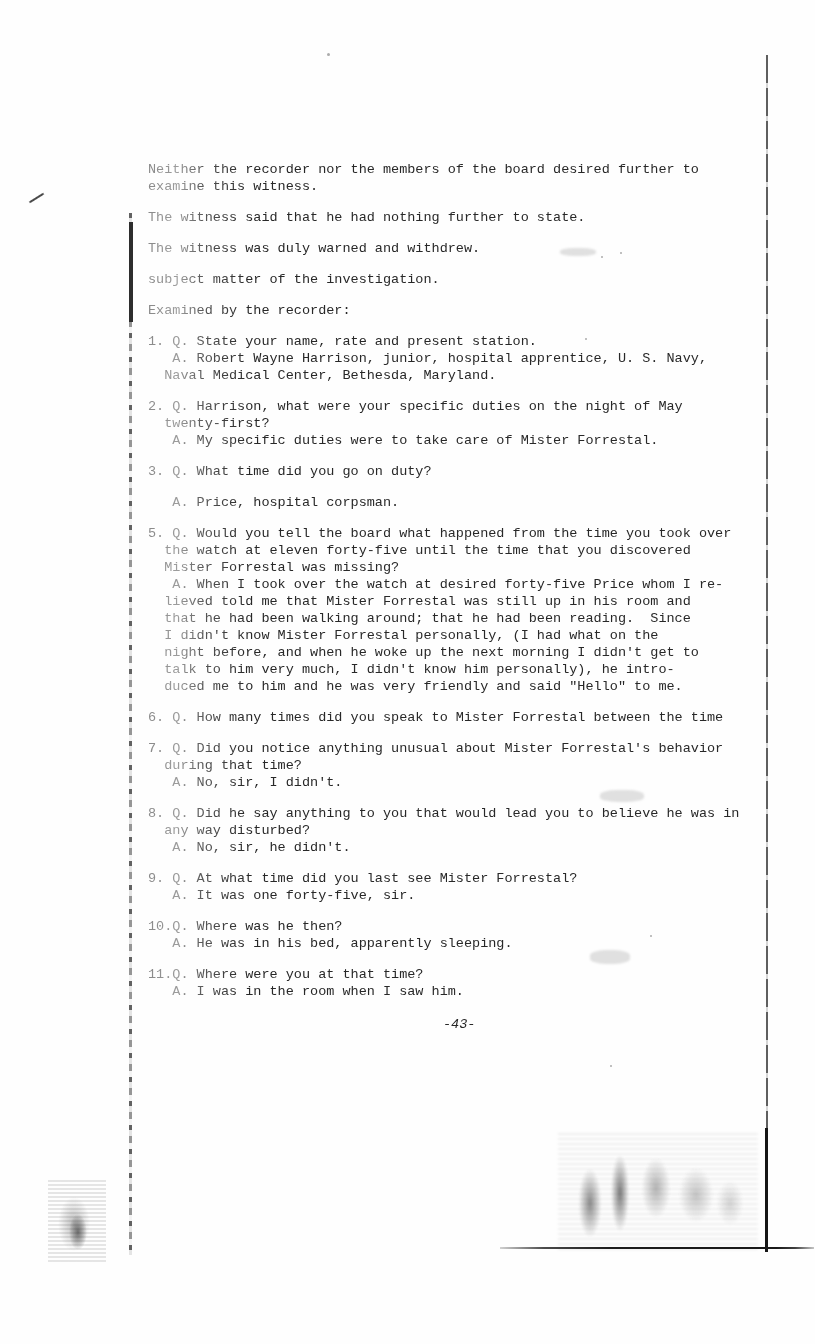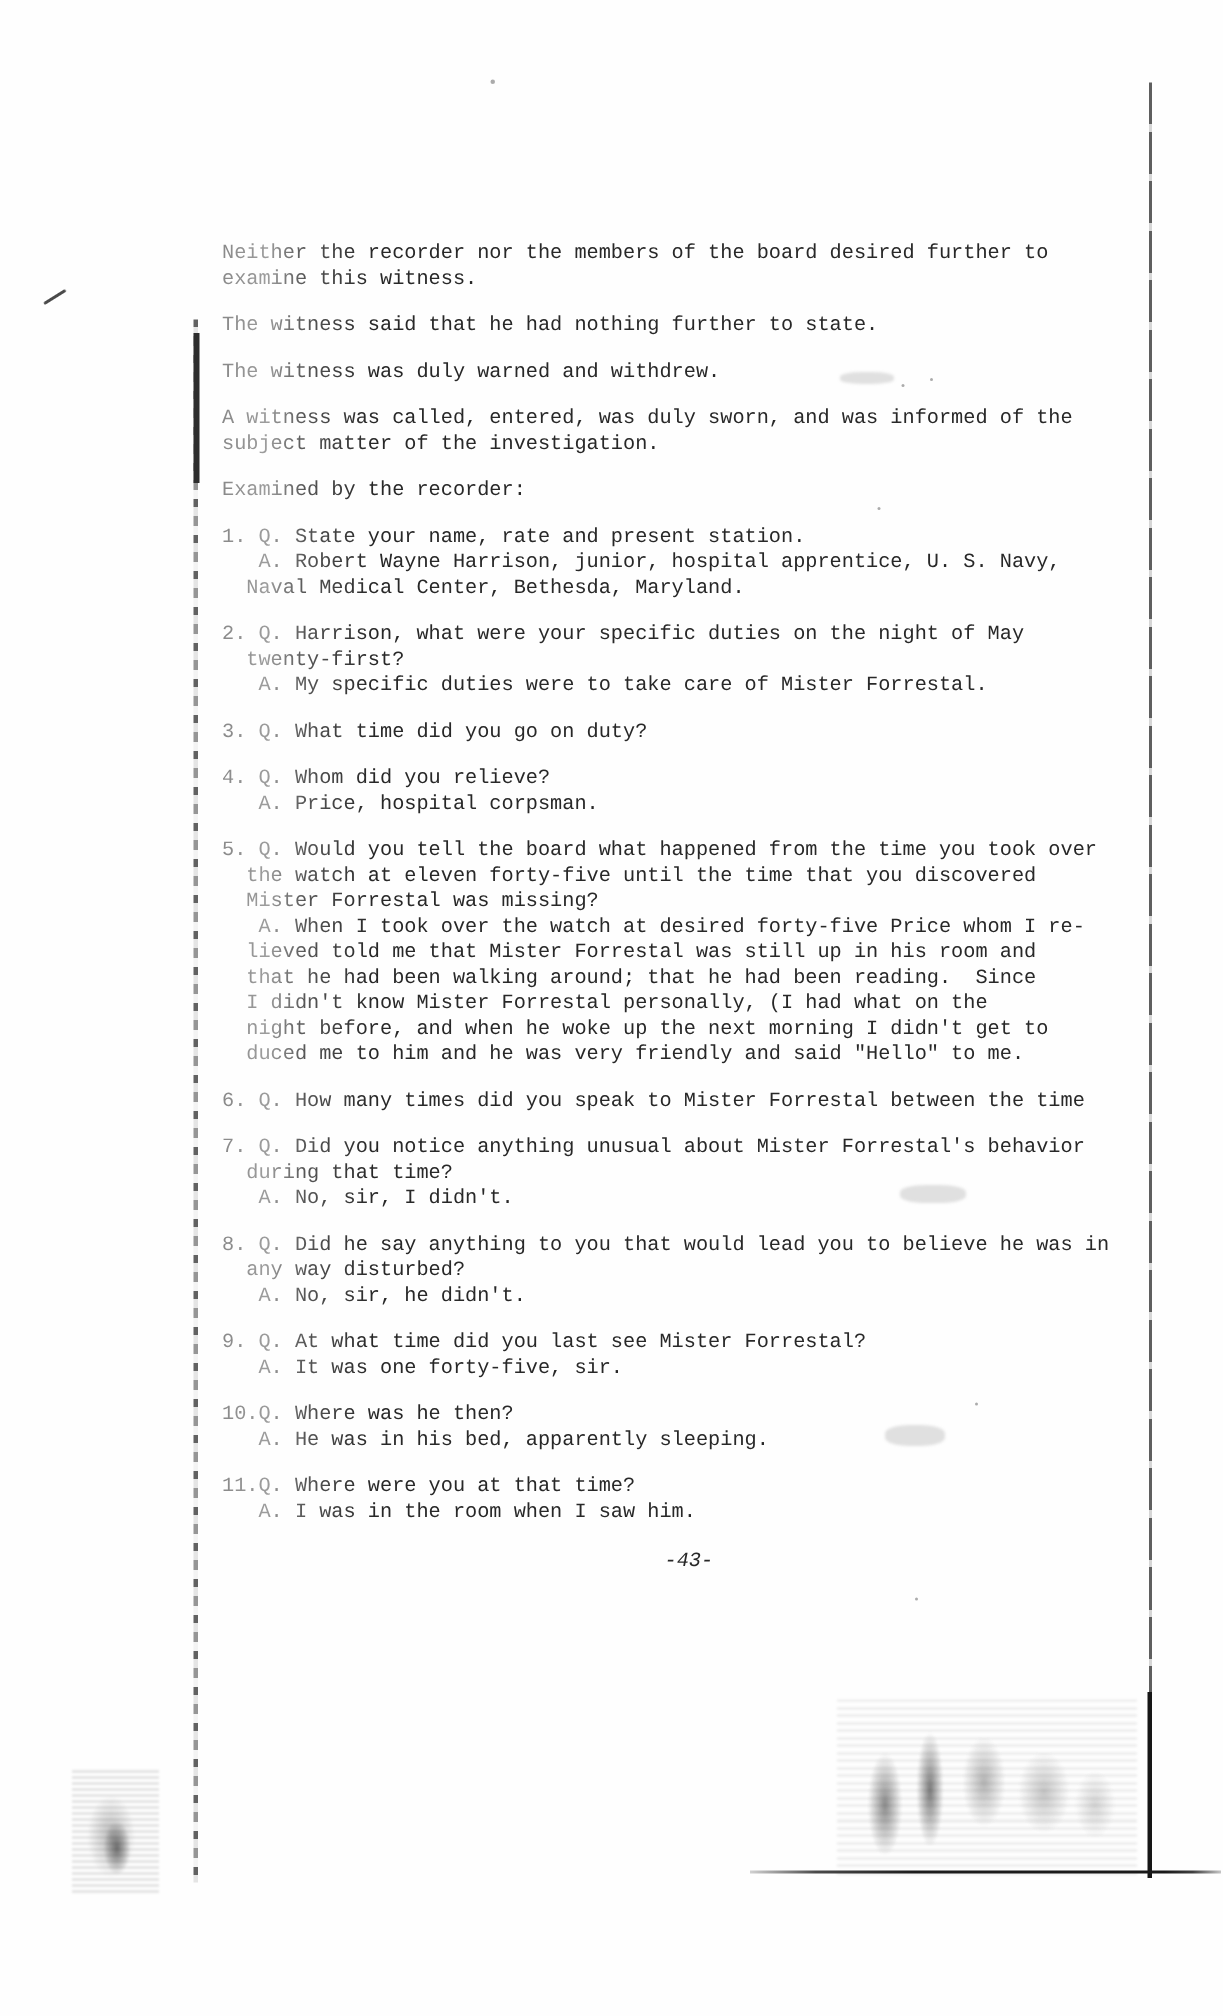--- a/index.html
+++ b/index.html
@@ -164,52 +164,51 @@
         <div class="doc-line">Neither the recorder nor the members of the board desired further to</div>
         <div class="doc-line">examine this witness.</div>
       </div>
       <div class="block">
         <div class="doc-line">The witness said that he had nothing further to state.</div>
       </div>
       <div class="block">
         <div class="doc-line">The witness was duly warned and withdrew.</div>
       </div>
       <div class="block">
-        <div class="doc-line">A witness was called, entered, was duly sworn, and was informed of the</div>
         <div class="doc-line">subject matter of the investigation.</div>
       </div>
       <div class="block">
         <div class="doc-line">Examined by the recorder:</div>
       </div>
       <div class="block">
         <div class="doc-line">1. Q. State your name, rate and present station.</div>
         <div class="doc-line">   A. Robert Wayne Harrison, junior, hospital apprentice, U. S. Navy,</div>
         <div class="doc-line">  Naval Medical Center, Bethesda, Maryland.</div>
       </div>
       <div class="block">
         <div class="doc-line">2. Q. Harrison, what were your specific duties on the night of May</div>
         <div class="doc-line">  twenty-first?</div>
         <div class="doc-line">   A. My specific duties were to take care of Mister Forrestal.</div>
       </div>
       <div class="block">
         <div class="doc-line">3. Q. What time did you go on duty?</div>
       </div>
       <div class="block">
-        <div class="doc-line">4. Q. Whom did you relieve?</div>
         <div class="doc-line">   A. Price, hospital corpsman.</div>
       </div>
       <div class="block">
         <div class="doc-line">5. Q. Would you tell the board what happened from the time you took over</div>
         <div class="doc-line">  the watch at eleven forty-five until the time that you discovered</div>
         <div class="doc-line">  Mister Forrestal was missing?</div>
         <div class="doc-line">   A. When I took over the watch at desired forty-five Price whom I re-</div>
         <div class="doc-line">  lieved told me that Mister Forrestal was still up in his room and</div>
         <div class="doc-line">  that he had been walking around; that he had been reading.  Since</div>
         <div class="doc-line">  I didn't know Mister Forrestal personally, (I had what on the</div>
         <div class="doc-line">  night before, and when he woke up the next morning I didn't get to</div>
+        <div class="doc-line">  talk to him very much, I didn't know him personally), he intro-</div>
         <div class="doc-line">  duced me to him and he was very friendly and said "Hello" to me.</div>
       </div>
       <div class="block">
         <div class="doc-line">6. Q. How many times did you speak to Mister Forrestal between the time</div>
       </div>
       <div class="block">
         <div class="doc-line">7. Q. Did you notice anything unusual about Mister Forrestal's behavior</div>
         <div class="doc-line">  during that time?</div>
         <div class="doc-line">   A. No, sir, I didn't.</div>
       </div>

